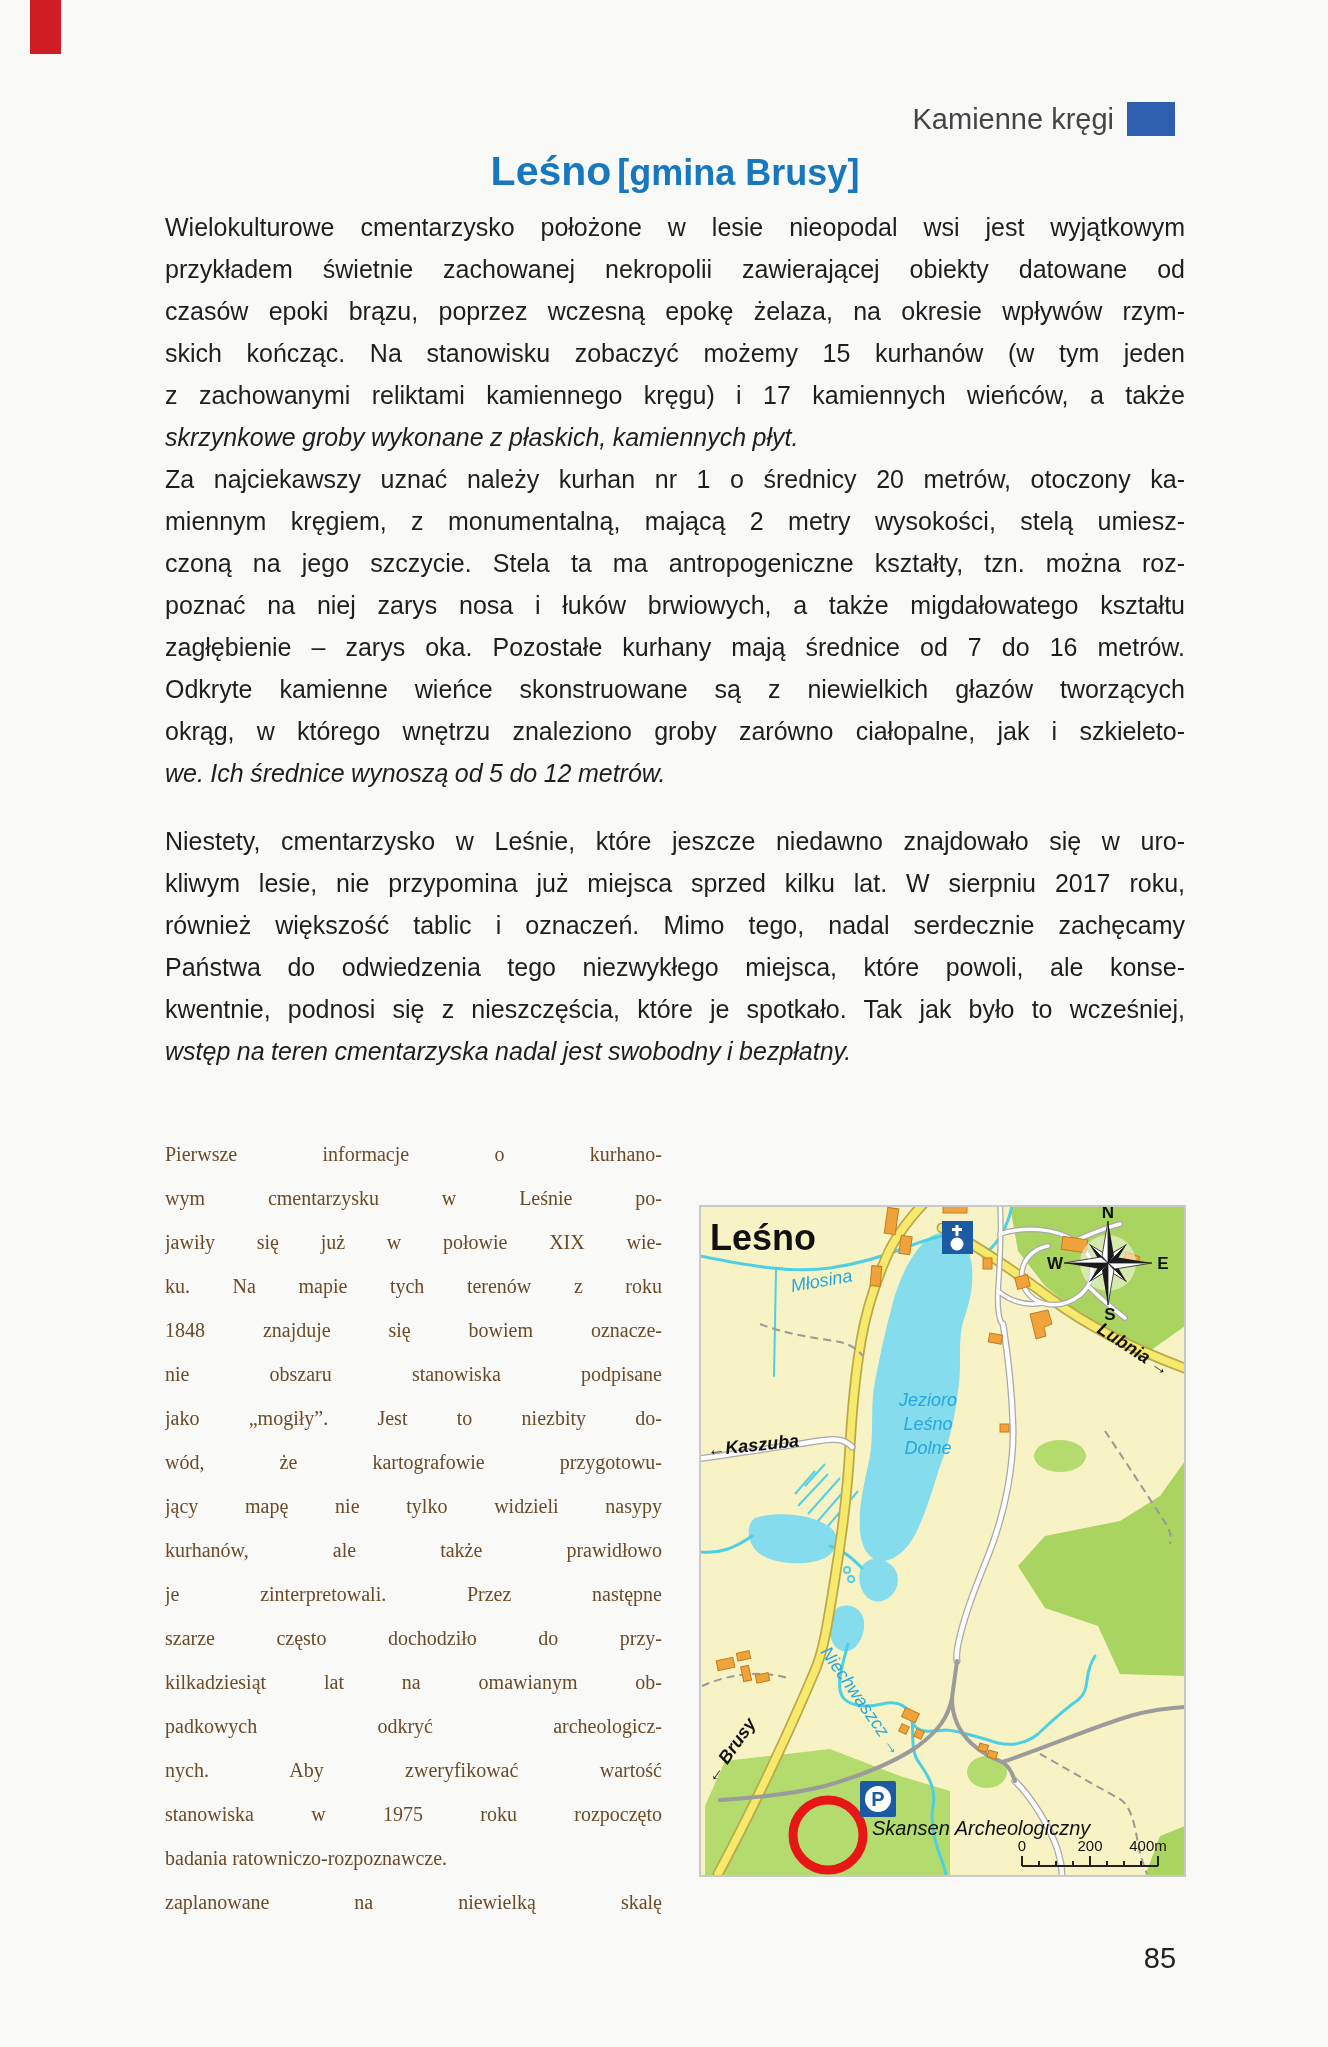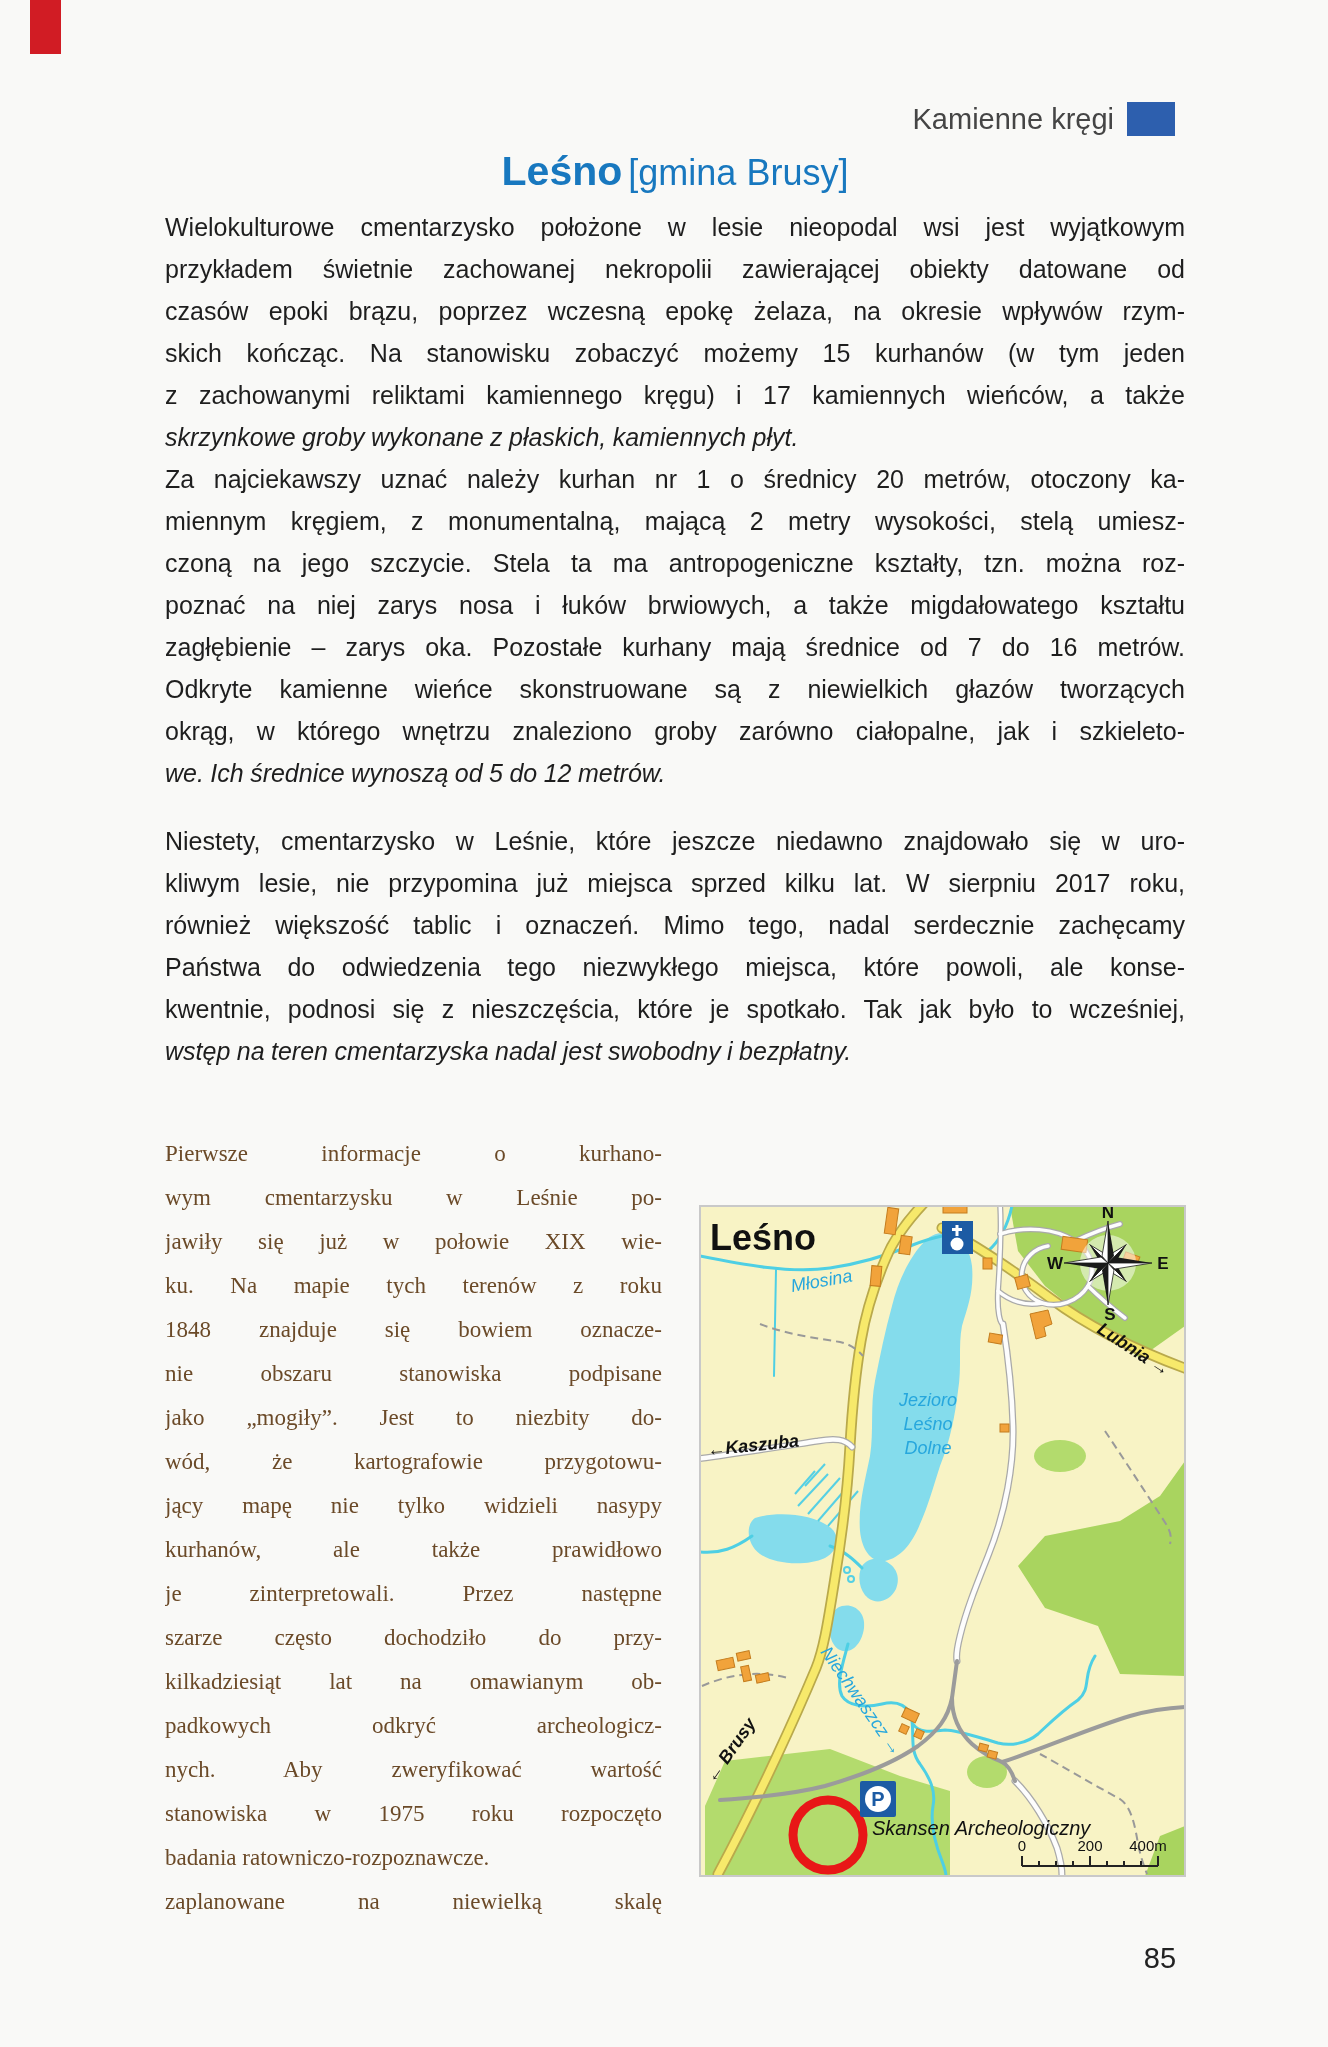--- a/index.html
+++ b/index.html
@@ -12,27 +12,27 @@
   }
   html,body{margin:0;padding:0;}
   body{width:1328px;height:2047px;background:#f6f6f4;font-family:"Liberation Sans",sans-serif;overflow:hidden;}
   .page{position:relative;width:1328px;height:2047px;background:#f9f9f7;}
   .red-tab{position:absolute;left:30px;top:0;width:31px;height:54px;background:var(--red_tab);}
   .header{position:absolute;top:76px;left:0;width:1175px;display:flex;justify-content:flex-end;align-items:center;gap:13px;margin-top:26px;}
   .header-label{font-size:29px;color:var(--header_text);}
   .header-square{width:48px;height:34px;background:var(--header_square);}
   .title{position:absolute;top:148px;left:165px;width:1020px;text-align:center;color:var(--accent_blue);}
   .title .main{font-size:41px;font-weight:bold;}
-  .title .sub{font-size:36px;font-weight:normal;margin-left:6px;}
+  .title .sub{font-size:36px;font-weight:bold;margin-left:6px;}
   .para{position:absolute;left:165px;width:1020px;color:var(--body_text);font-size:25px;word-spacing:-0.5px;}
   .para .tline{line-height:42px;height:42px;overflow:hidden;text-align:justify;text-align-last:justify;}
   .para .tline.tlast{text-align-last:left;font-style:italic;}
   #p1{top:206px;} #p2{top:458px;} #p3{top:820px;}
   .sidebar{position:absolute;left:165px;top:1132px;width:497px;color:var(--serif_brown);
-    font-family:"Liberation Serif",serif;font-size:23px;}
+    font-family:"Liberation Serif",serif;font-size:20px;}
   .sidebar .tline{line-height:44px;height:44px;overflow:hidden;text-align:justify;text-align-last:justify;}
   .sidebar .tline.tlast{text-align-last:left;}
   .map-wrap{position:absolute;left:700px;top:1206px;width:485px;height:670px;outline:1px solid #c9c9c9;}
   .page-number{position:absolute;left:1130px;top:1942px;width:60px;text-align:center;font-size:29px;color:#222;}
   
   .water{fill:var(--water);} .river{stroke:var(--water-line,#4ecfe4);stroke:var(--water_line);fill:none;stroke-linecap:round;}
   .green{fill:var(--green);} .greenl{fill:var(--green_light);}
   .ycase{stroke:var(--road_casing);fill:none;stroke-linecap:round;} .yfill{stroke:var(--road_yellow);fill:none;stroke-linecap:round;}
   .wcase{stroke:var(--road_white_casing);fill:none;stroke-linecap:round;} .wfill{stroke:#fdfdfd;fill:none;stroke-linecap:round;}
   .groad{stroke:var(--road_gray);stroke-width:4;fill:none;stroke-linecap:round;}

